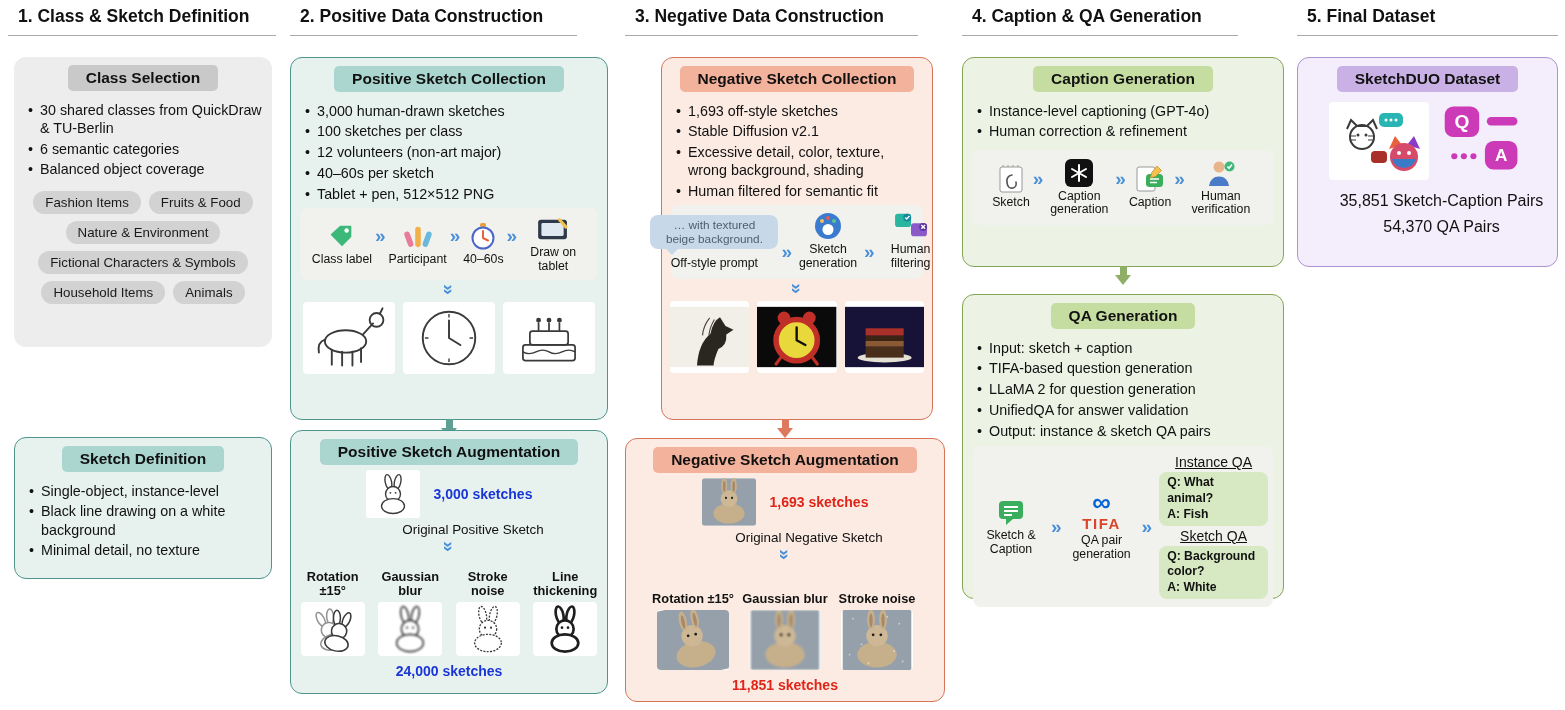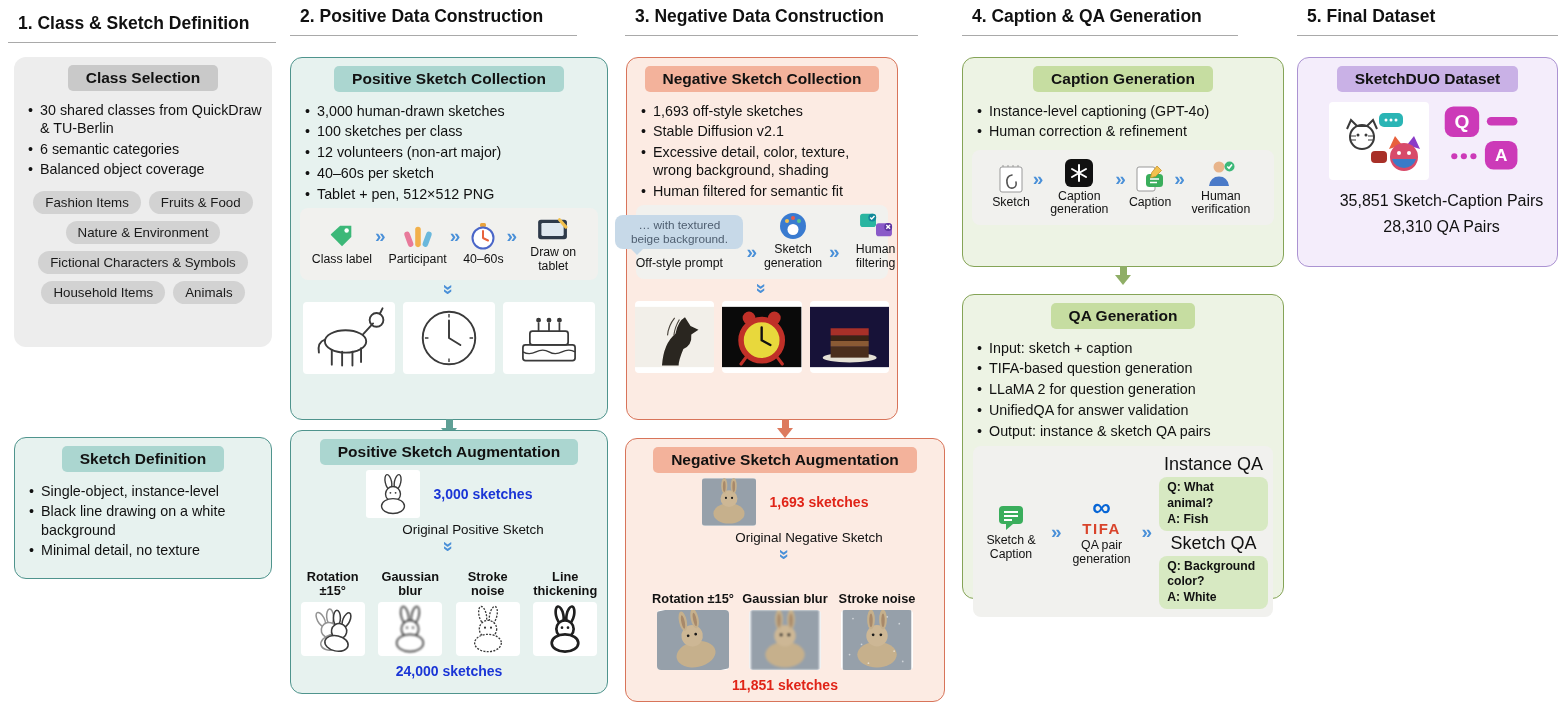--- a/index.html
+++ b/index.html
@@ -1,21 +1,21 @@
 <!DOCTYPE html>
 <html><head>
 <meta charset="utf-8">
 <style>
   * { box-sizing: border-box; margin: 0; padding: 0; }
   body { font-family: "Liberation Sans", "DejaVu Sans", sans-serif; background: #fff; }
   #page { position: relative; width: 1565px; height: 710px; background: #fff; overflow: hidden; }
 
   .col-header { position: absolute; top: 4px; font-size: 17.5px; font-weight: bold; color: #111;
                 padding: 2px 0 8px 10px; border-bottom: 1.5px solid #a9a9a9; }
-  #h1 { left: 8px;    width: 268px; margin-top: 7px; }
+  #h1 { left: 8px;    width: 268px; }
   #h2 { left: 290px;  width: 287px; }
   #h3 { left: 625px;  width: 293px; }
   #h4 { left: 962px;  width: 276px; }
   #h5 { left: 1297px; width: 261px; }
 
   .box { position: absolute; border-radius: 12px; }
   .gray   { background: #ededed; }
   .teal   { background: #e7f2ef; border: 1.6px solid #4f948d; }
   .red    { background: #fcebe3; border: 1.6px solid #d8745a; }
   .green  { background: #edf3e4; border: 1.6px solid #85a457; }
@@ -70,42 +70,42 @@
   .bubble { background: #c7d9e8; color: #4e5e70; font-size: 11.8px; border-radius: 8px; padding: 3px 7px;
             line-height: 1.2; max-width: 128px; text-align: center; position: relative; margin-bottom: 6px; }
   .bubble::after { content: ""; position: absolute; left: 16px; bottom: -6px;
                    border: 6px solid transparent; border-top-color: #c7d9e8; border-bottom: 0; }
 
   .qa-strip { background: #f1f1ee; border-radius: 8px; margin: 6px 10px 0; padding: 8px 5px;
               display: flex; align-items: center; justify-content: center; gap: 4px; }
   .meta { font-size: 26px; font-weight: bold; color: #0866d6; line-height: 22px; }
   .tifa { color: #d9442b; font-weight: bold; font-size: 15px; letter-spacing: 1.5px; line-height: 17px; }
   .qa-ex { display: flex; flex-direction: column; gap: 2px; width: 132px; }
-  .qa-h { font-size: 18px; text-align: center; color: #111; }
+  .qa-h { font-size: 14px; text-align: center; color: #111; text-decoration: underline; }
   .qa-pill { background: #d7e9c2; border-radius: 8px; padding: 3px 8px; font-size: 12.2px;
              font-weight: bold; color: #111; line-height: 1.3; }
 
   .final-imgs { display: flex; justify-content: center; align-items: center; gap: 10px; margin: 10px 0 8px; }
   .cat-tile { width: 100px; height: 78px; background: #fff; border-radius: 4px;
               display: flex; align-items: center; justify-content: center; }
   .stat { text-align: center; font-size: 16px; color: #111; line-height: 1.6; font-weight: 400; padding-left: 28px; }
 
   .v-arrow { position: absolute; width: 16px; display: flex; flex-direction: column; align-items: center; }
   .v-arrow .stem { width: 7px; height: 9px; }
   .v-arrow .head { width: 0; height: 0; border-left: 8px solid transparent; border-right: 8px solid transparent; border-top: 10px solid #000; }
   .v-arrow.teal-a .stem { background: #5fa096; } .v-arrow.teal-a .head { border-top-color: #5fa096; }
   .v-arrow.red-a  .stem { background: #dd7a5e; } .v-arrow.red-a  .head { border-top-color: #dd7a5e; }
   .v-arrow.green-a .stem { background: #8fae66; } .v-arrow.green-a .head { border-top-color: #8fae66; }
 
   
   #b-class   { left: 14px;   top: 57px;  width: 258px; height: 290px; }
   #b-sketchdef { left: 14px; top: 437px; width: 258px; height: 142px; }
   #b-poscol  { left: 290px;  top: 57px;  width: 318px; height: 363px; }
   #b-posaug  { left: 290px;  top: 430px; width: 318px; height: 264px; }
-  #b-negcol  { left: 626px;  top: 57px;  width: 272px; height: 363px; }
+  #b-negcol  { left: 661px;  top: 57px;  width: 272px; height: 363px; }
   #b-negaug  { left: 625px;  top: 438px; width: 320px; height: 264px; }
   #b-capgen  { left: 962px;  top: 57px;  width: 322px; height: 210px; }
   #b-qagen   { left: 962px;  top: 294px; width: 322px; height: 305px; }
   #b-final   { left: 1297px; top: 57px;  width: 261px; height: 210px; }
 
   svg text { font-family: "Liberation Sans", "DejaVu Sans", sans-serif; }
 </style>
 </head>
 <body>
 
@@ -687,16 +687,16 @@
           <rect x="50" y="13" width="32" height="9" rx="4.5" fill="#cc3ab8"></rect>
           <circle cx="16" cy="54" r="3.2" fill="#cc3ab8"></circle>
             <circle cx="26" cy="54" r="3.2" fill="#cc3ab8"></circle>
             <circle cx="36" cy="54" r="3.2" fill="#cc3ab8"></circle>
           <rect x="48" y="38" width="34" height="30" rx="9" fill="#cc3ab8"></rect>
           <text x="65" y="59" text-anchor="middle" font-size="18" font-weight="bold" fill="#fff">A</text>
         </svg>
       </div>
     </div>
     <div class="stat">35,851 Sketch-Caption Pairs</div>
-    <div class="stat">28,310 QA Pairs</div>
+    <div class="stat">54,370 QA Pairs</div>
   </section>
 
 </div>
 
 </body></html>

